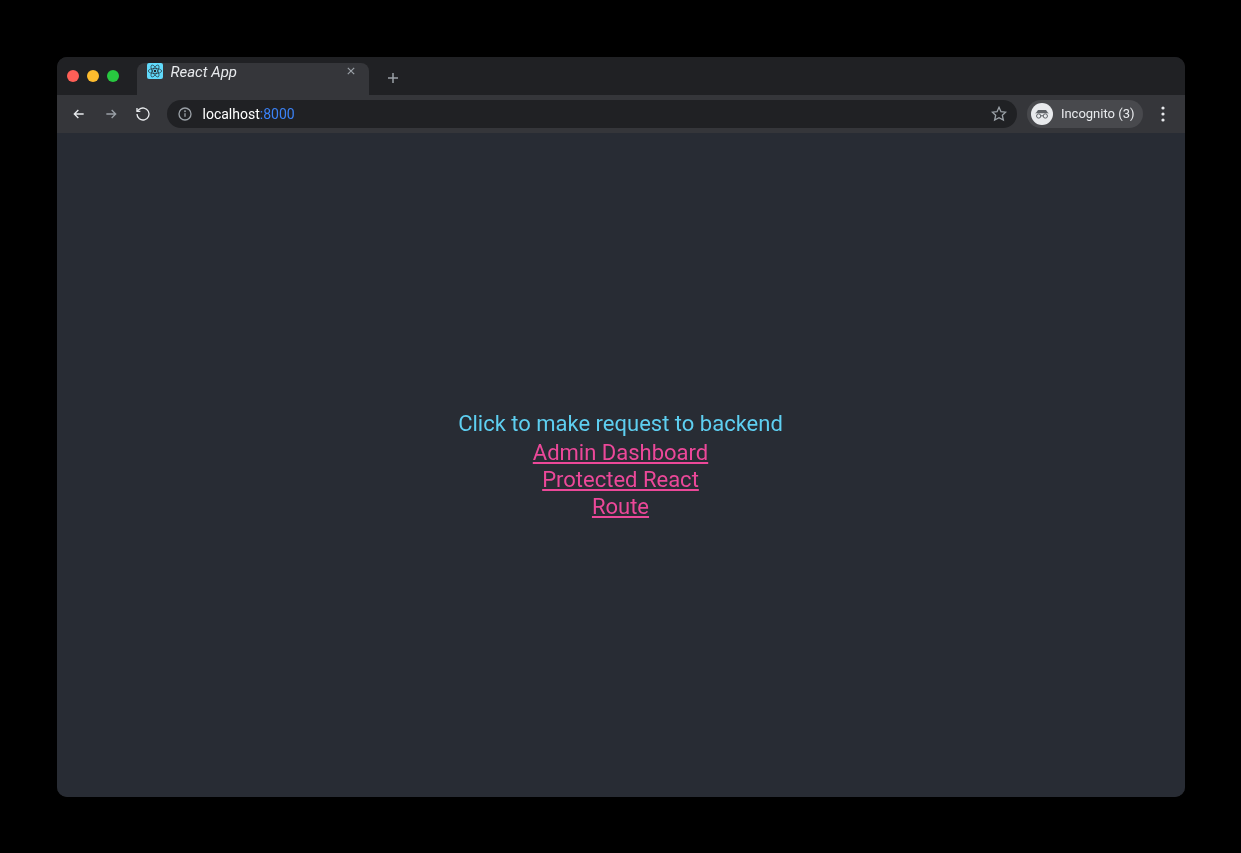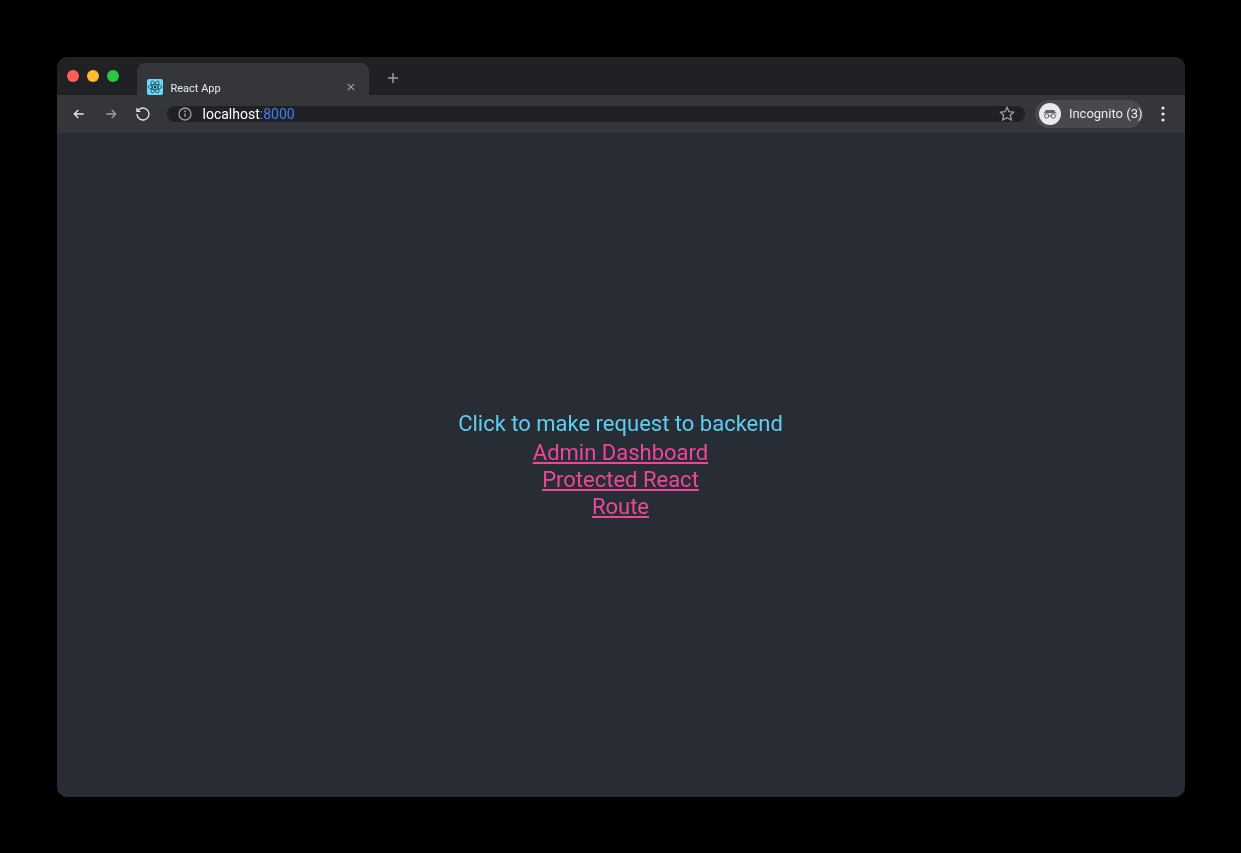--- a/index.html
+++ b/index.html
@@ -48,26 +48,27 @@
     .tl-red { background: #ff5f57; }
     .tl-yellow { background: #febc2e; }
     .tl-green { background: #28c840; }
 
     .tab {
       background: #35363a;
       height: 32px;
       width: 232px;
       border-radius: 8px 8px 0 0;
       display: flex;
-      align-items: flex-end;
+      align-items: flex-start;
       padding: 0 10px;
       margin-top: 6px;
       color: #e8eaed;
-      font-size: 11px;
+      font-size: 15px;
       position: relative;
+      font-style: italic;
     }
     .tab-favicon {
       width: 16px;
       height: 16px;
       margin-right: 8px;
       background: #61dafb;
       border-radius: 2px;
       display: flex;
       align-items: center;
       justify-content: center;
@@ -124,21 +125,21 @@
       justify-content: center;
       color: #9aa0a6;
       border-radius: 50%;
       cursor: pointer;
     }
     .nav-btn.enabled { color: #e8eaed; }
     .nav-btn svg { width: 16px; height: 16px; }
 
     .address-bar {
       flex: 1;
-      height: 16px;
+      height: 28px;
       background: #202124;
       border-radius: 14px;
       display: flex;
       align-items: center;
       padding: 0 10px;
       margin: 8px 6px;
       color: #e8eaed;
       font-size: 14px;
       gap: 10px;
     }
@@ -163,21 +164,21 @@
       justify-content: center;
     }
     .addr-star svg { width: 16px; height: 16px; }
 
     .incognito-chip {
       background: #48494d;
       height: 28px;
       border-radius: 14px;
       display: flex;
       align-items: center;
-      padding: 0 0 0 4px;
+      padding: 0 8px 0 4px;
       gap: 8px;
       color: #e8eaed;
       font-size: 13px;
     }
     .incognito-icon-circle {
       width: 22px;
       height: 22px;
       background: #e8eaed;
       border-radius: 50%;
       display: flex;

